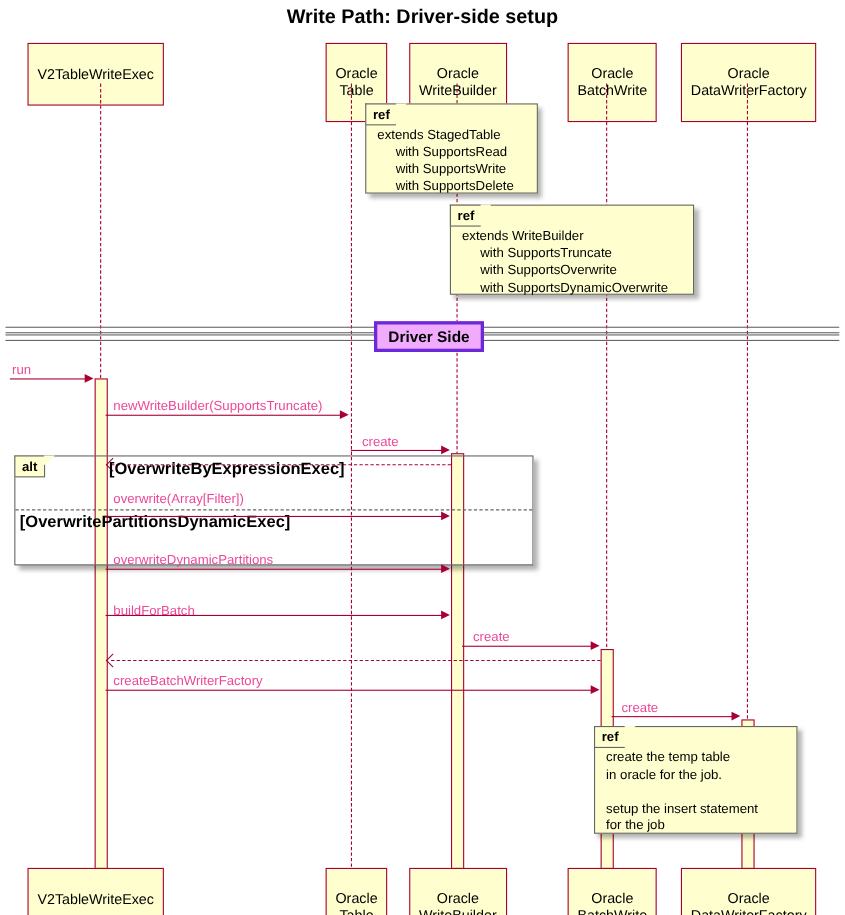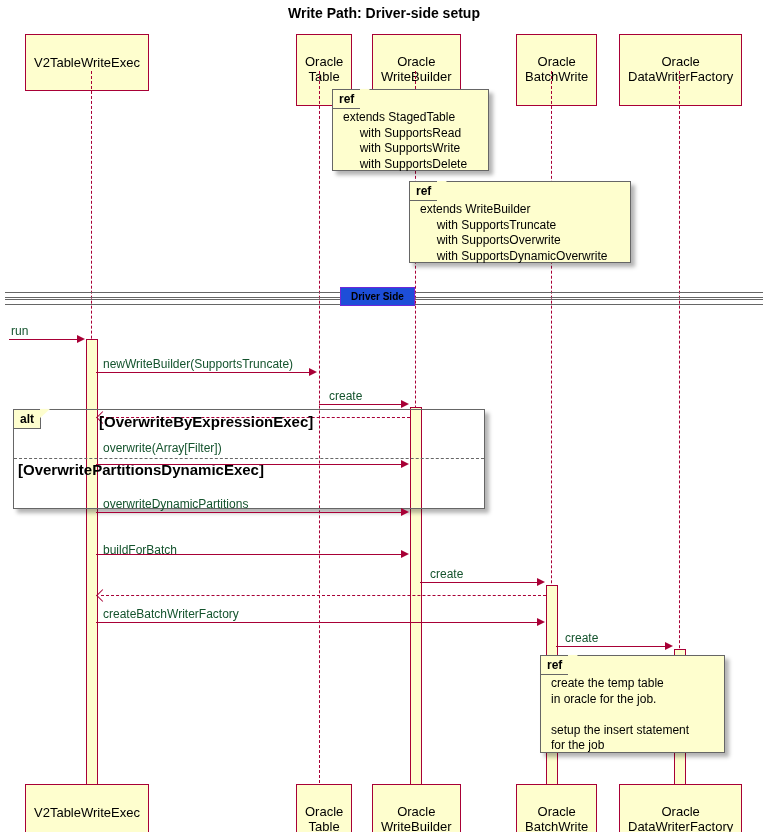--- a/index.html
+++ b/index.html
@@ -5,21 +5,21 @@
 body {
   font-family: sans-serif;
   font-size: 12px;
   margin: 0;
   padding: 5px;
   width: 758px;
 }
 .title {
   text-align: center;
   font-weight: bold;
-  font-size: 14px;
+  font-size: 18px;
   margin-bottom: 8px;
 }
 .diagram {
   position: relative;
   width: 758px;
   height: 800px;
 }
 .participant {
   position: absolute;
   background: #fefece;
@@ -111,30 +111,30 @@
 }
 .divider-bar {
   position: absolute;
   width: 758px;
   height: 4px;
   border-top: 1px solid #666;
   border-bottom: 1px solid #666;
 }
 .divider-label {
   position: absolute;
-  background: #1d4ed8;
-  border: 1px solid #6d28d9;
+  background: #f0abfc;
+  border: 3px solid #6d28d9;
   padding: 3px 10px;
   font-weight: bold;
-  font-size: 10px;
+  font-size: 14px;
 }
 .msg {
   position: absolute;
   font-size: 12px;
-  color: #14532d;
+  color: #ec4899;
 }
 .arrow-line {
   position: absolute;
   border-top: 1px solid #a80036;
   height: 0;
 }
 .arrow-line.dashed {
   border-top: 1px dashed #a80036;
 }
 .arrow-head {

